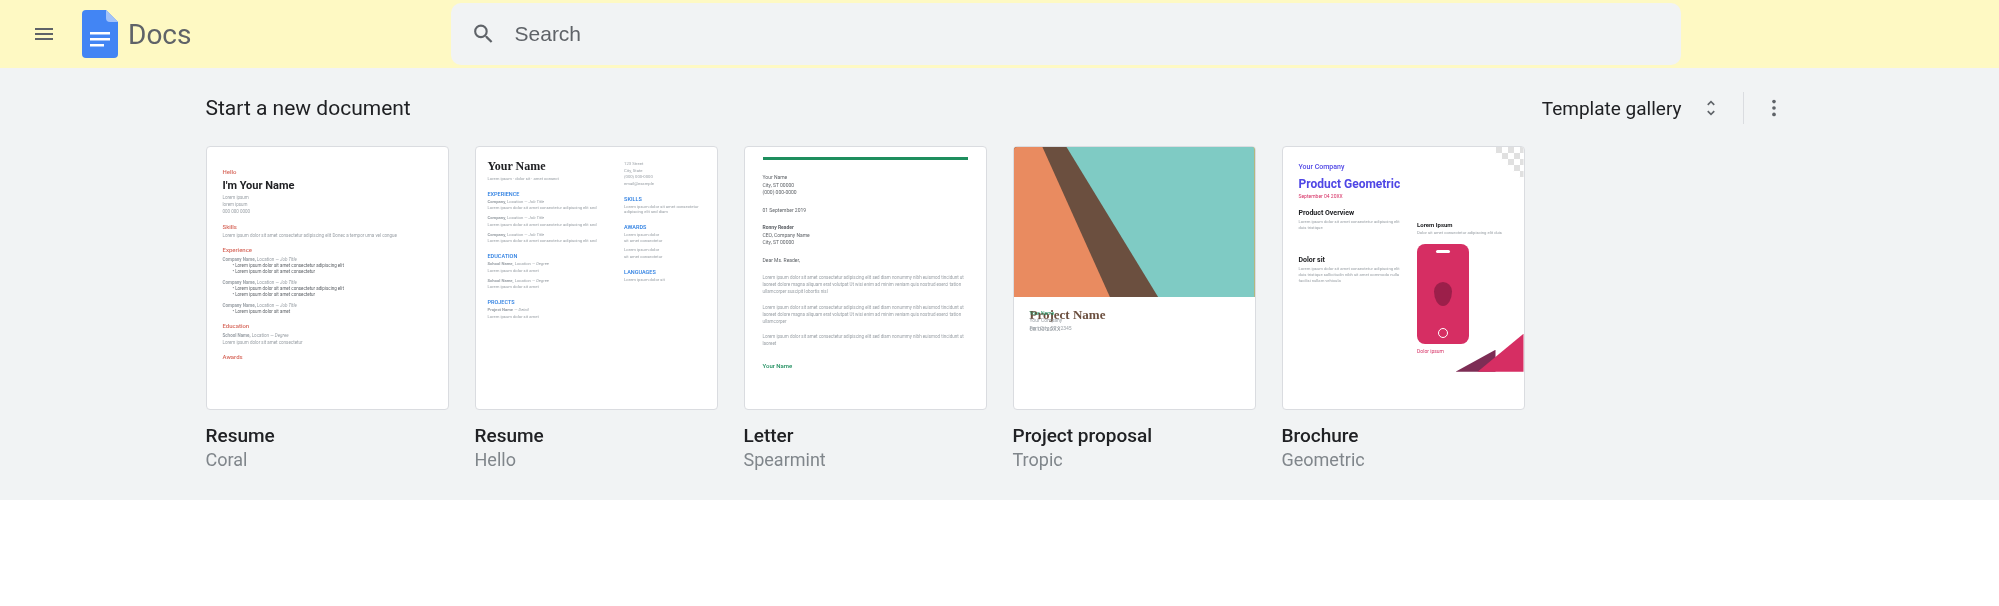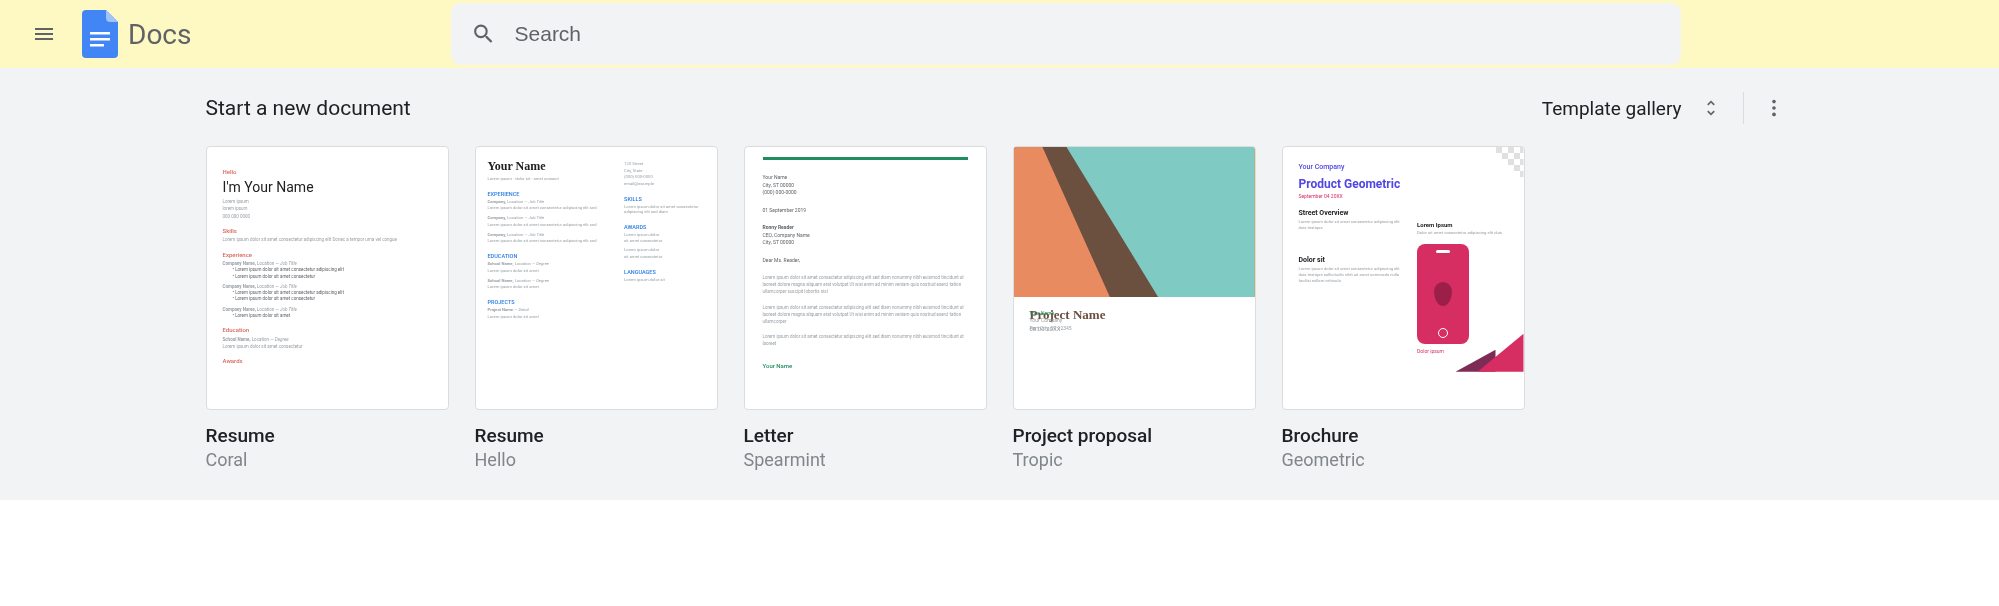--- a/index.html
+++ b/index.html
@@ -142,21 +142,21 @@
   }
 
   
   .coral {
     padding: 14px 16px;
     font-size: 5px;
     color: #5f6368;
     line-height: 1.4;
   }
   .coral .sec { color: #d7695d; font-size: 6px; font-weight: 500; margin-top: 7px; margin-bottom: 2px; }
-  .coral .name { color: #202124; font-weight: 400; font-size: 14px; }
+  .coral .name { color: #202124; font-weight: 700; font-size: 11px; }
   .coral .line { color: #9aa0a6; font-size: 4.5px; margin-top: 1px; }
   .coral .bullet { margin-left: 10px; font-size: 4.5px; }
 
   
   .serif {
     display: flex;
     padding: 12px 12px;
     font-size: 5px;
     color: #5f6368;
     gap: 8px;
@@ -406,21 +406,21 @@
 
       <div class="card">
         <div class="thumb">
           <div class="geo">
             <div class="corner-tr"></div>
             <div class="body">
               <div class="l">
                 <div class="comp">Your Company</div>
                 <div class="title">Product Geometric</div>
                 <div class="date">September 04 20XX</div>
-                <div class="sec">Street Overview</div>
+                <div class="sec">Product Overview</div>
                 <div class="line">Lorem ipsum dolor sit amet consectetur adipiscing elit duis tristique</div>
                 <div class="sec" style="margin-top:24px">Dolor sit</div>
                 <div class="line">Lorem ipsum dolor sit amet consectetur adipiscing elit duis tristique sollicitudin nibh sit amet commodo nulla facilisi nullam vehicula</div>
               </div>
               <div class="r">
                 <div style="height:48px"></div>
                 <div class="sec" style="font-size:6px">Lorem Ipsum</div>
                 <div class="line">Dolor sit amet consectetur adipiscing elit duis</div>
                 <div class="phone">
                     <div class="drop"></div>

